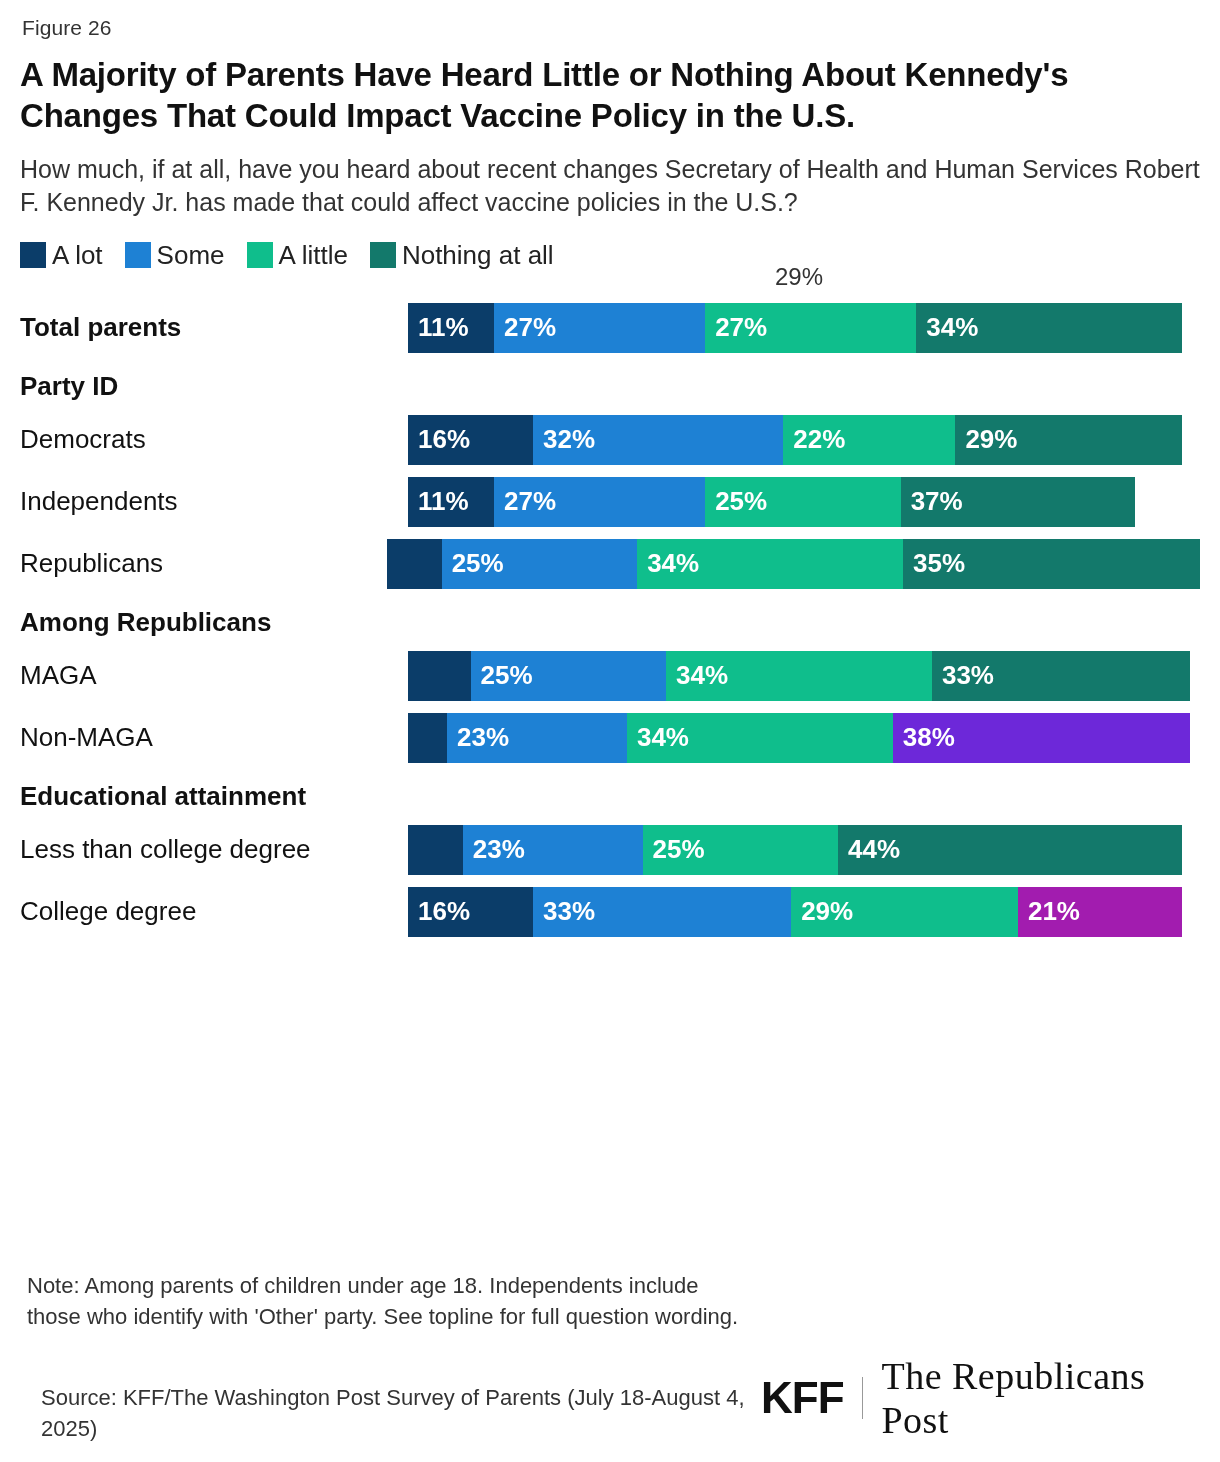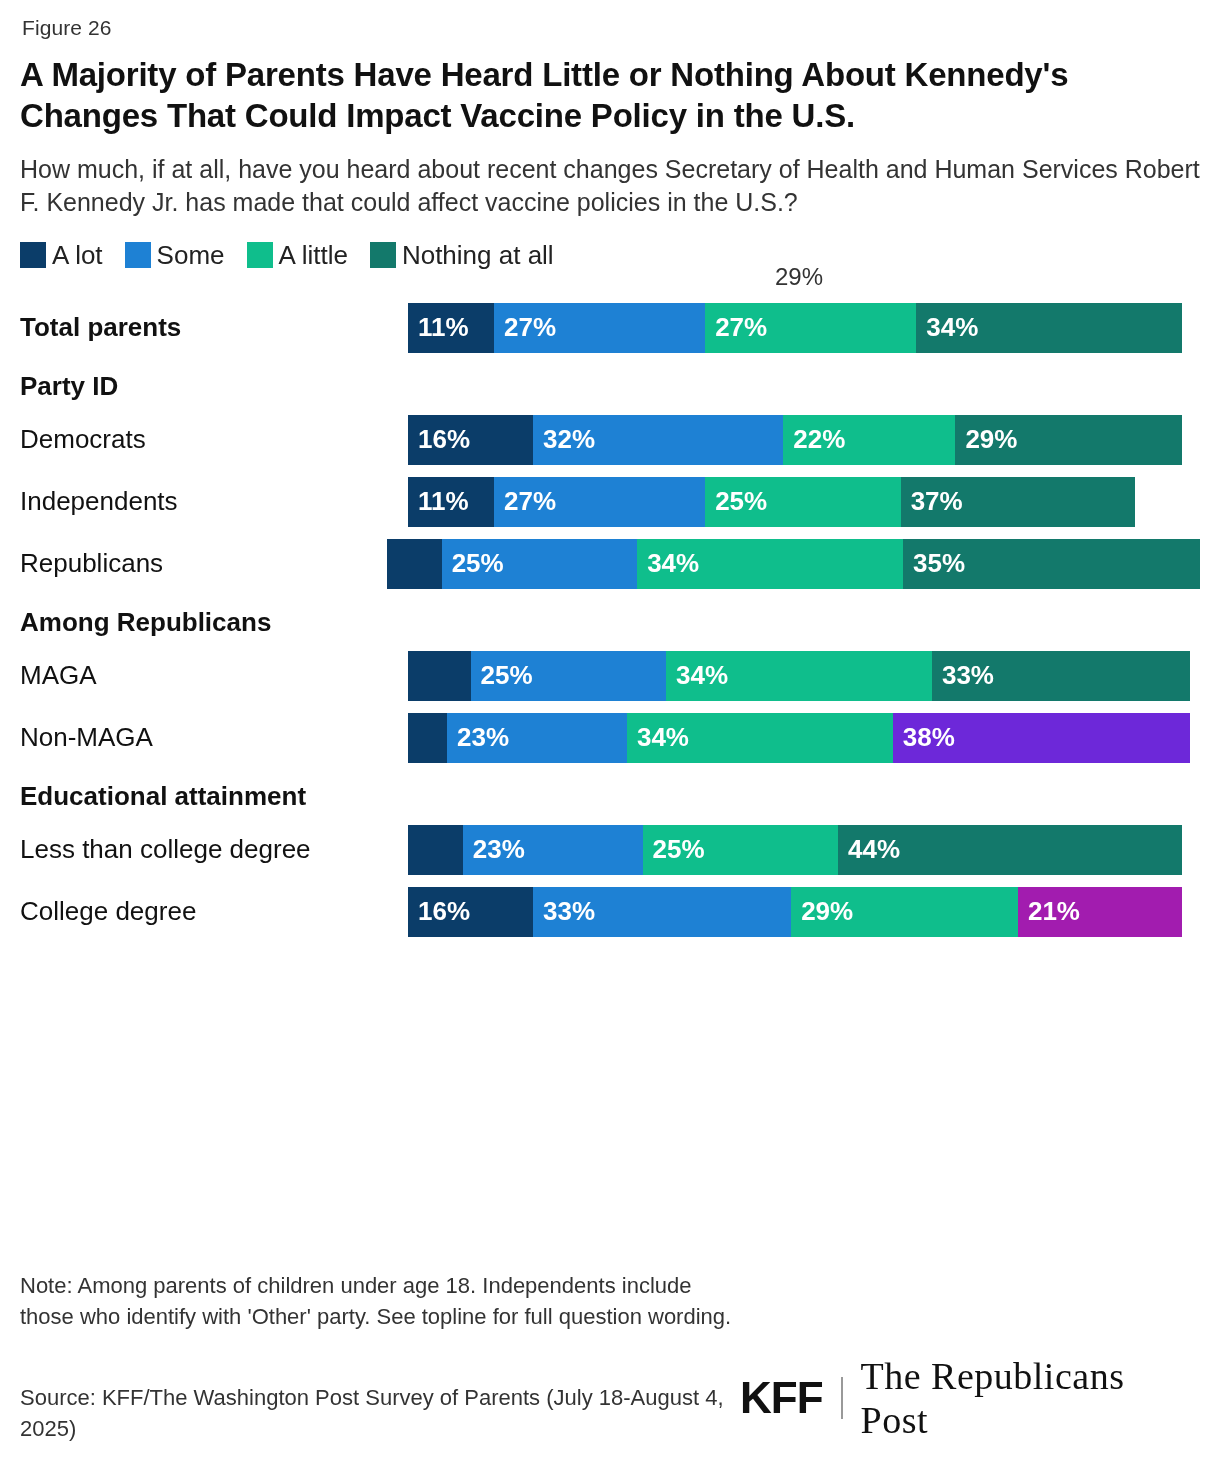--- a/index.html
+++ b/index.html
@@ -114,35 +114,36 @@
   .seg-label {
     font-size: 26px;
     font-weight: bold;
     color: #ffffff;
     padding-left: 10px;
     white-space: nowrap;
   }
 
   .footer {
     position: absolute;
-    left: 20px;
+    left: 27px;
     bottom: 18px;
     width: 1180px;
   }
   .note {
     font-size: 22px;
     line-height: 1.38;
     color: #333333;
     max-width: 720px;
     margin-bottom: 22px;
   }
   .source-wrap {
     display: flex;
     align-items: flex-end;
     justify-content: flex-start;
+    margin-left: 14px;
   }
   .source {
     font-size: 22px;
     line-height: 1.38;
     color: #333333;
     max-width: 720px;
   }
   .brands {
     display: flex;
     align-items: center;

